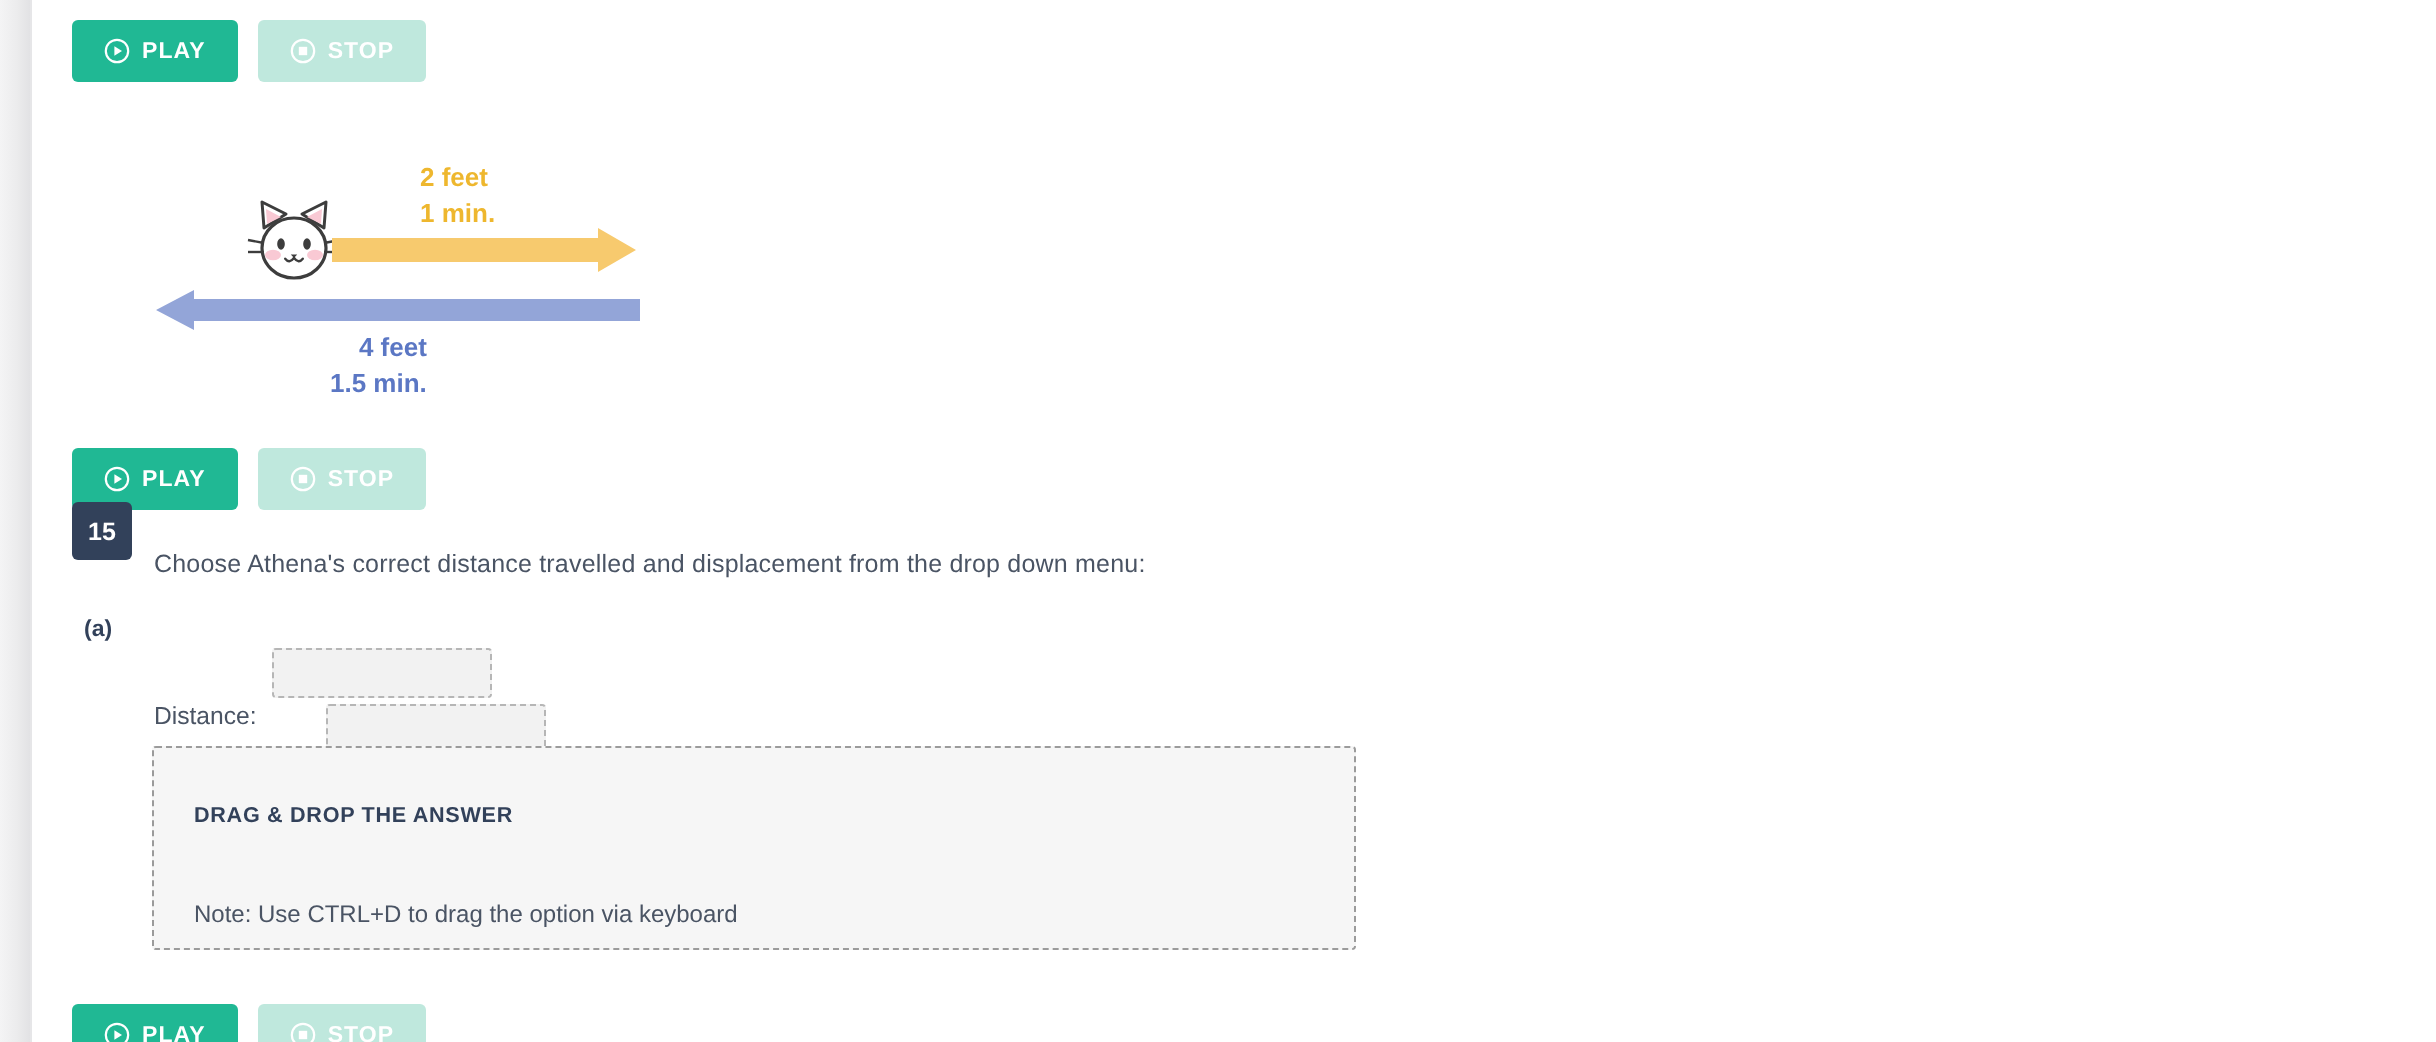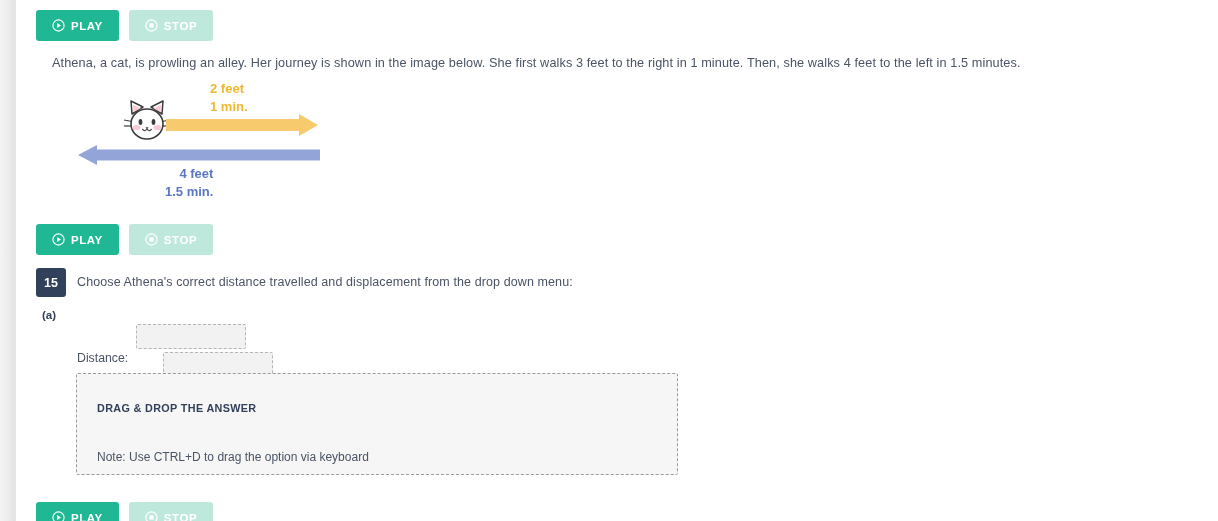--- a/index.html
+++ b/index.html
@@ -122,21 +122,21 @@
   .arrow-right, .arrow-left {
     position: absolute;
   }
   .arrow-right { left: 114px; top: 36px; }
   .arrow-left  { left: 26px;  top: 67px; }
 
   
   .q-badge {
     position: absolute;
     left: 14px;
-    top: 268px;
+    top: 251px;
     width: 30px;
     height: 29px;
     background: #32415a;
     border-radius: 3px;
     color: #ffffff;
     font-size: 12.5px;
     font-weight: bold;
     display: flex;
     align-items: center;
     justify-content: center;
@@ -257,21 +257,20 @@
         <span>
           <svg width="13" height="13" viewBox="0 0 13 13">
             <circle cx="6.5" cy="6.5" r="5.6" fill="none" stroke="#ffffff" stroke-width="1.1"></circle>
             <rect x="4.4" y="4.4" width="4.2" height="4.2" fill="#ffffff"></rect>
           </svg>
         </span>
         <span>STOP</span>
       </button>
     </div>
 
-    <div class="prompt">Athena, a cat, is prowling an alley. Her journey is shown in the image below. She first walks 3 feet to the right in 1 minute. Then, she walks 4 feet to the left in 1.5 minutes.</div>
 
     <div class="diagram">
 
       <div class="cat">
         <svg width="50" height="48" viewBox="0 0 50 48">
 
           <path d="M10 16 L9 3 L21 9 Z" fill="#ffffff" stroke="#3d3d3d" stroke-width="1.5" stroke-linejoin="round"></path>
           <path d="M40 16 L41 3 L29 9 Z" fill="#ffffff" stroke="#3d3d3d" stroke-width="1.5" stroke-linejoin="round"></path>
           <path d="M11.5 14 L11 6.5 L18.5 10.5 Z" fill="#f9c9d4"></path>
           <path d="M38.5 14 L39 6.5 L31.5 10.5 Z" fill="#f9c9d4"></path>

